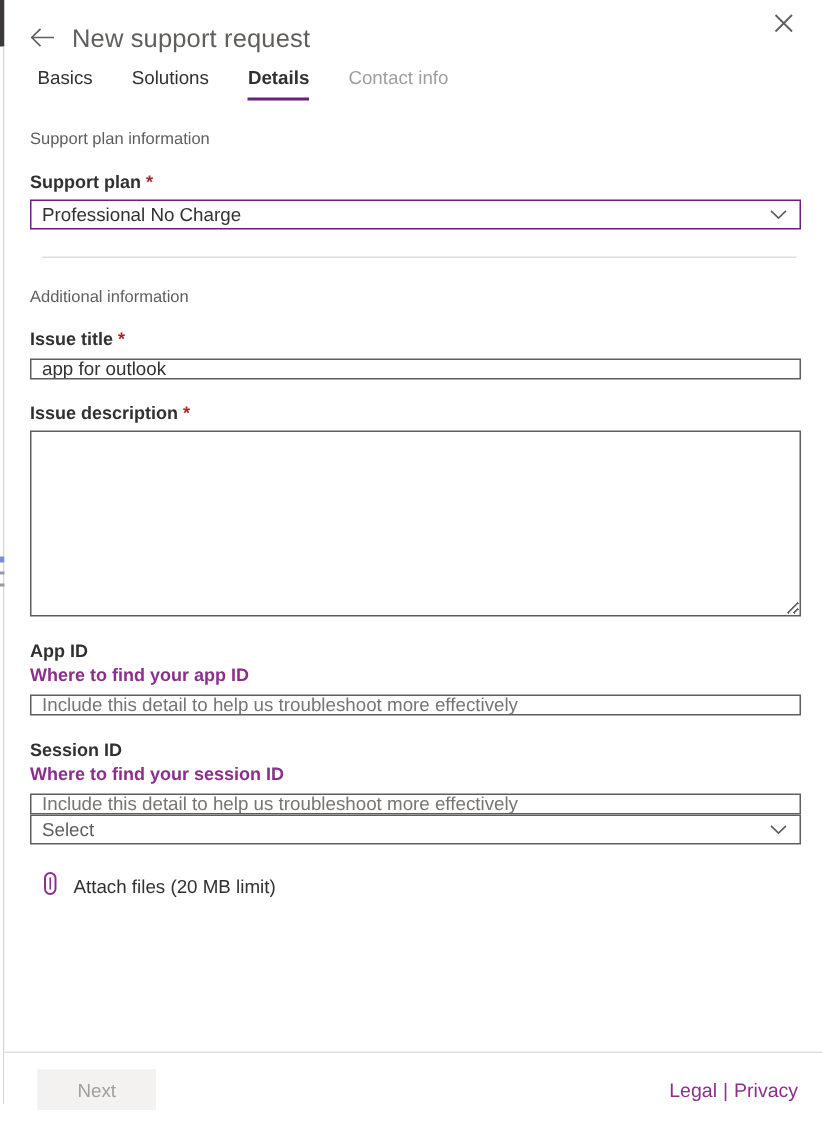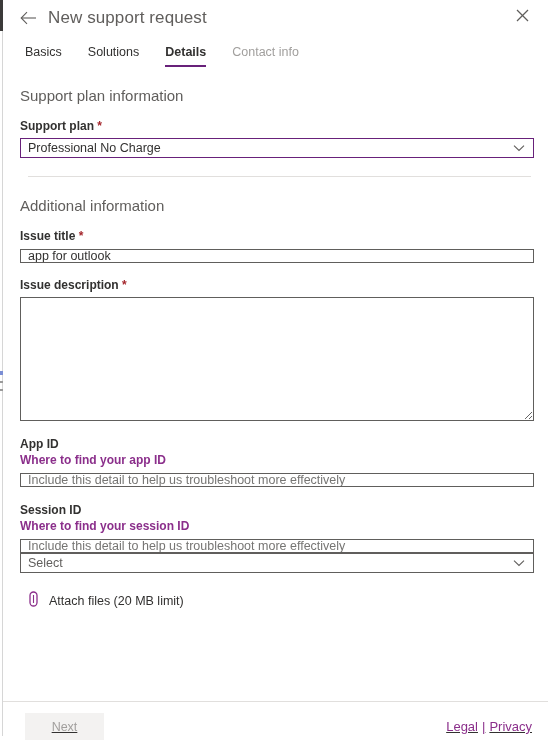--- a/index.html
+++ b/index.html
@@ -58,21 +58,21 @@
     background: #ffffff;
     box-sizing: border-box;
   }
 
   
   .header {
     position: relative;
     height: 36px;
     padding: 0 16px 0 14px;
     display: flex;
-    align-items: center;
+    align-items: flex-end;
   }
   .back-btn {
     width: 22px; height: 22px;
     display: flex; align-items: center; justify-content: center;
     cursor: pointer;
     flex: none;
   }
   .back-btn svg { display: block; }
   .title {
     font-size: 17px;
@@ -122,21 +122,21 @@
     width: calc(100% - 14px);
   }
 
   
   .content {
     padding: 0 14px 0 17px;
     position: relative;
   }
 
   .section-heading {
-    font-size: 15px;
+    font-size: 11px;
     color: #605e5c;
     font-weight: 400;
     margin: 20px 0 0 0;
   }
 
   .field-label {
     font-size: 12px;
     font-weight: bold;
     color: #323130;
     margin: 15px 0 5px 0;
@@ -238,21 +238,20 @@
   .footer {
     position: absolute;
     left: 0; right: 0;
     top: 702px;
     height: 49px;
     background: #ffffff;
     display: flex;
     align-items: center;
     padding: 0 14px 0 22px;
     box-sizing: border-box;
-    text-decoration: underline;
   }
   .btn {
     height: 27px;
     min-width: 79px;
     font-family: "Liberation Sans", sans-serif;
     font-size: 12.5px;
     box-sizing: border-box;
     cursor: pointer;
     border-radius: 0;
     padding: 0 14px;

